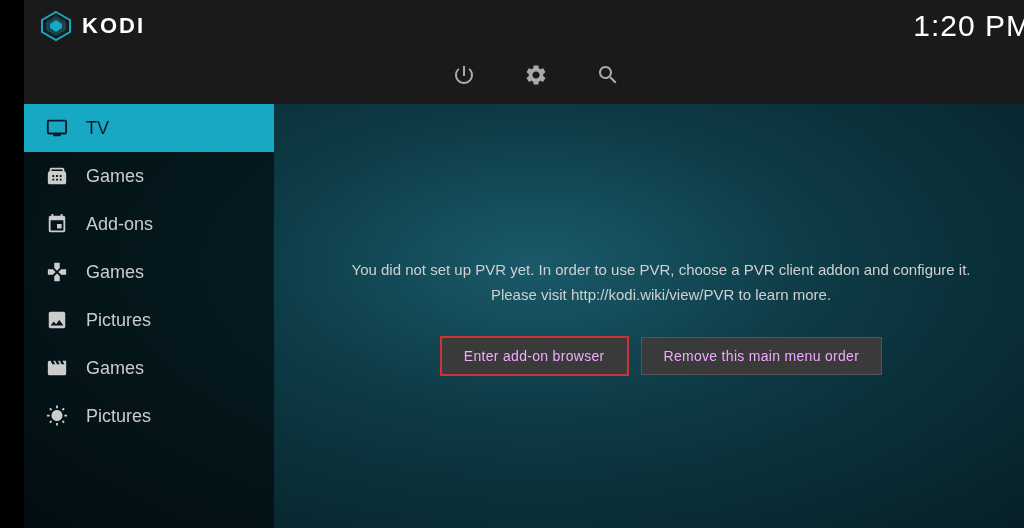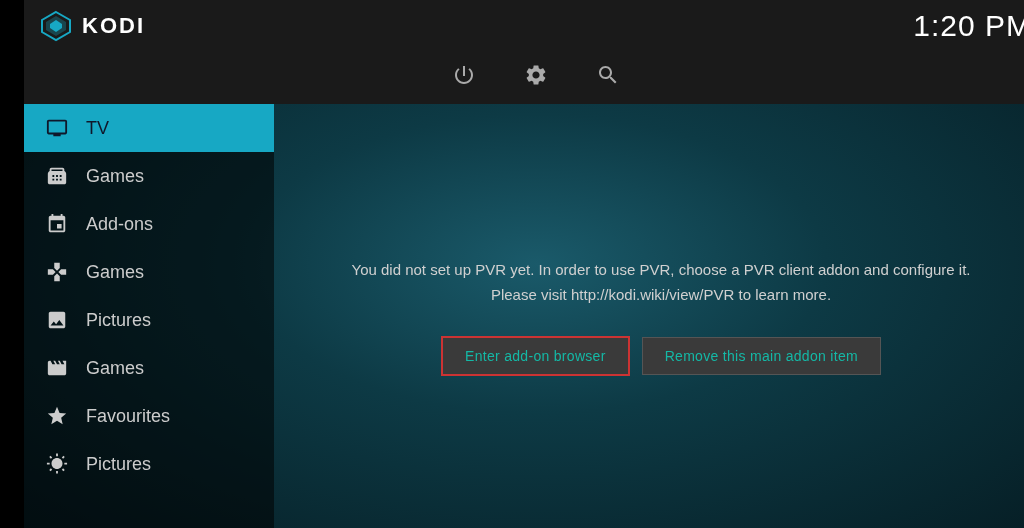--- a/index.html
+++ b/index.html
@@ -141,21 +141,21 @@
       display: flex;
       gap: 12px;
       align-items: center;
     }
 
     .btn {
       padding: 10px 22px;
       font-size: 14px;
       cursor: pointer;
       border: none;
-      color: #14b8a6;
+      color: #f0abfc;
       font-weight: 500;
       letter-spacing: 0.3px;
     }
 
     .btn-primary {
       background: #3a3a3a;
       border: 2px solid #cc3333;
       outline: none;
     }
 
@@ -251,45 +251,37 @@
 
       <div class="nav-item">
         <span class="nav-icon">
           <svg width="22" height="22" viewBox="0 0 24 24" fill="currentColor">
               <path d="M18 4l2 4h-3l-2-4h-2l2 4h-3l-2-4H8l2 4H7L5 4H4c-1.1 0-1.99.9-1.99 2L2 18c0 1.1.9 2 2 2h16c1.1 0 2-.9 2-2V4h-4z"></path>
             </svg>
         </span>
         <span>Games</span>
       </div>
 
-      <div class="nav-item">
-        <span class="nav-icon">
-          <svg width="22" height="22" viewBox="0 0 24 24" fill="currentColor">
-              <path d="M12 17.27L18.18 21l-1.64-7.03L22 9.24l-7.19-.61L12 2 9.19 8.63 2 9.24l5.46 4.73L5.82 21z"></path>
-            </svg>
-        </span>
-        <span>Favourites</span>
-      </div>
 
       <div class="nav-item">
         <span class="nav-icon">
           <svg width="22" height="22" viewBox="0 0 24 24" fill="currentColor">
               <path d="M6.76 4.84l-1.8-1.79-1.41 1.41 1.79 1.79 1.42-1.41zM4 10.5H1v2h3v-2zm9-9.95h-2V3.5h2V.55zm7.45 3.91l-1.41-1.41-1.79 1.79 1.41 1.41 1.79-1.79zm-3.21 13.7l1.79 1.8 1.41-1.41-1.8-1.79-1.4 1.4zM20 10.5v2h3v-2h-3zm-8-5c-3.31 0-6 2.69-6 6s2.69 6 6 6 6-2.69 6-6-2.69-6-6-6zm-1 16.95h2V19.5h-2v2.95zm-7.45-3.91l1.41 1.41 1.79-1.8-1.41-1.41-1.79 1.8z"></path>
             </svg>
         </span>
         <span>Pictures</span>
       </div>
 
     </div>
 
     <div class="content-area">
       <div class="pvr-message">
         <span>You did not set up PVR yet. In order to use PVR, choose a PVR client addon and configure it.</span><br>
         <span>Please visit http://kodi.wiki/view/PVR to learn more.</span>
       </div>
       <div class="button-row">
         <button class="btn btn-primary">Enter add-on browser</button>
-        <button class="btn btn-secondary">Remove this main addon item</button>
+        <button class="btn btn-secondary">Remove this main menu order</button>
       </div>
     </div>
 
   </div>
 </div>
 
 </body></html>

